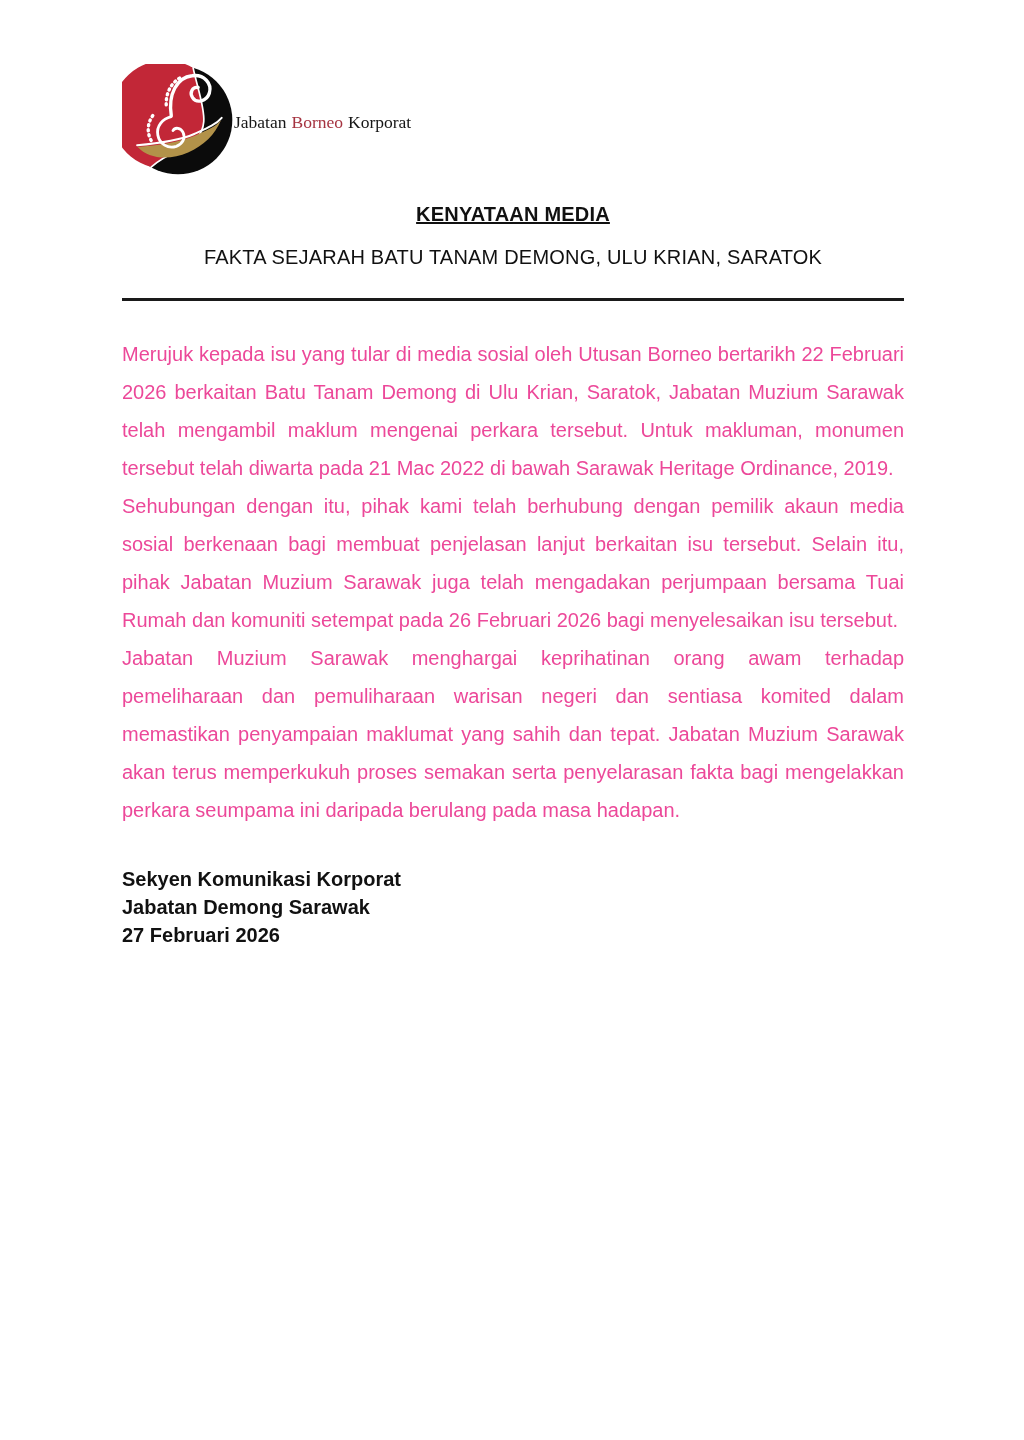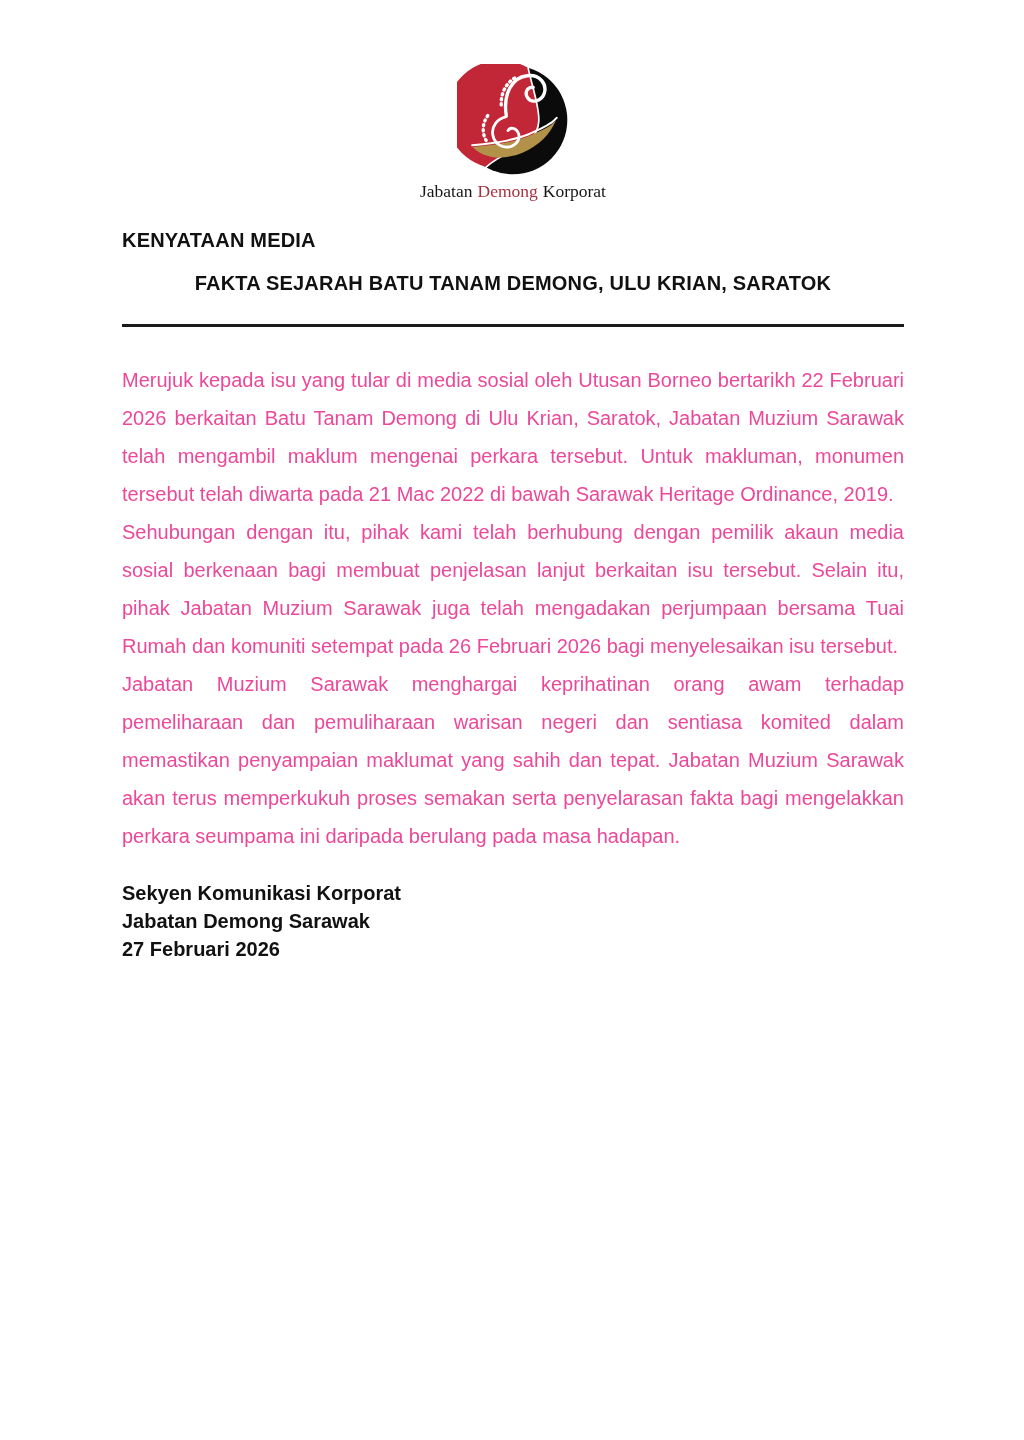--- a/index.html
+++ b/index.html
@@ -14,21 +14,21 @@
     margin: 0 auto;
     background: #ffffff;
     font-family: "Liberation Sans", sans-serif;
     color: #1b1b1b;
     box-sizing: border-box;
     padding: 64px 120px 0 122px;
     overflow: hidden;
   }
   .logo-block {
     display: flex;
-    flex-direction: column;
+    flex-direction: row;
     align-items: center;
     margin: 0 auto;
   }
   .logo-svg {
     width: 112px;
     height: 112px;
     display: block;
   }
   .logo-caption {
     margin-top: 5px;
@@ -37,28 +37,30 @@
     color: #171717;
     display: inline-flex;
     gap: 5px;
     white-space: nowrap;
   }
   .caption-red { color: #a53340; }
   h1.doc-title {
     margin: 26px 0 0 0;
     font-size: 20px;
     font-weight: bold;
+    text-align: center;
     letter-spacing: 0.2px;
     line-height: 24px;
     color: #111111;
+    text-decoration: underline;
   }
   h2.doc-subtitle {
     margin: 19px 0 0 0;
     font-size: 20px;
-    font-weight: bold;
+    font-weight: normal;
     text-align: center;
     letter-spacing: 0.2px;
     line-height: 24px;
     color: #111111;
   }
   hr.title-divider {
     border: none;
     border-top: 3px solid #1a1a1a;
     margin: 29px 0 0 0;
     width: 100%;
@@ -67,21 +69,21 @@
     font-size: 20px;
     line-height: 38px;
     text-align: justify;
     text-justify: inter-word;
     margin: 0;
     color: #ec4899;
   }
   .body-text p.first { margin-top: 34px; }
   .body-text p + p { }
   .signature-block {
-    margin-top: 24px;
+    margin-top: 36px;
     font-size: 20px;
     font-weight: bold;
     line-height: 28px;
     color: #111111;
   }
 </style>
 </head>
 <body>
 
 <div class="page">
@@ -117,21 +119,21 @@
         <path d="M 92,98 C 76,102 65,115 68,131
                  C 71,147 86,156 101,151
                  C 112,147 118,136 113,126
                  C 109,118 99,116 95,123" fill="none" stroke-width="5" stroke-linecap="round" stroke="#ffffff"></path>
         <path d="M 83,77 C 82,56 92,37 109,28" fill="none" stroke-width="6" stroke-linecap="round" stroke-dasharray="2 7" stroke="#ffffff"></path>
         <path d="M 59,96 C 49,110 48,128 57,142" fill="none" stroke-width="6" stroke-linecap="round" stroke-dasharray="2 7" stroke="#ffffff"></path>
       </g>
     </svg>
     <div class="logo-caption">
       <span>Jabatan</span>
-      <span class="caption-red">Demong</span>
+      <span class="caption-red">Borneo</span>
       <span>Korporat</span>
     </div>
   </header>
 
   <h1 class="doc-title">KENYATAAN MEDIA</h1>
   <h2 class="doc-subtitle">FAKTA SEJARAH BATU TANAM DEMONG, ULU KRIAN, SARATOK</h2>
 
   <hr class="title-divider">
 
   <main class="body-text">

